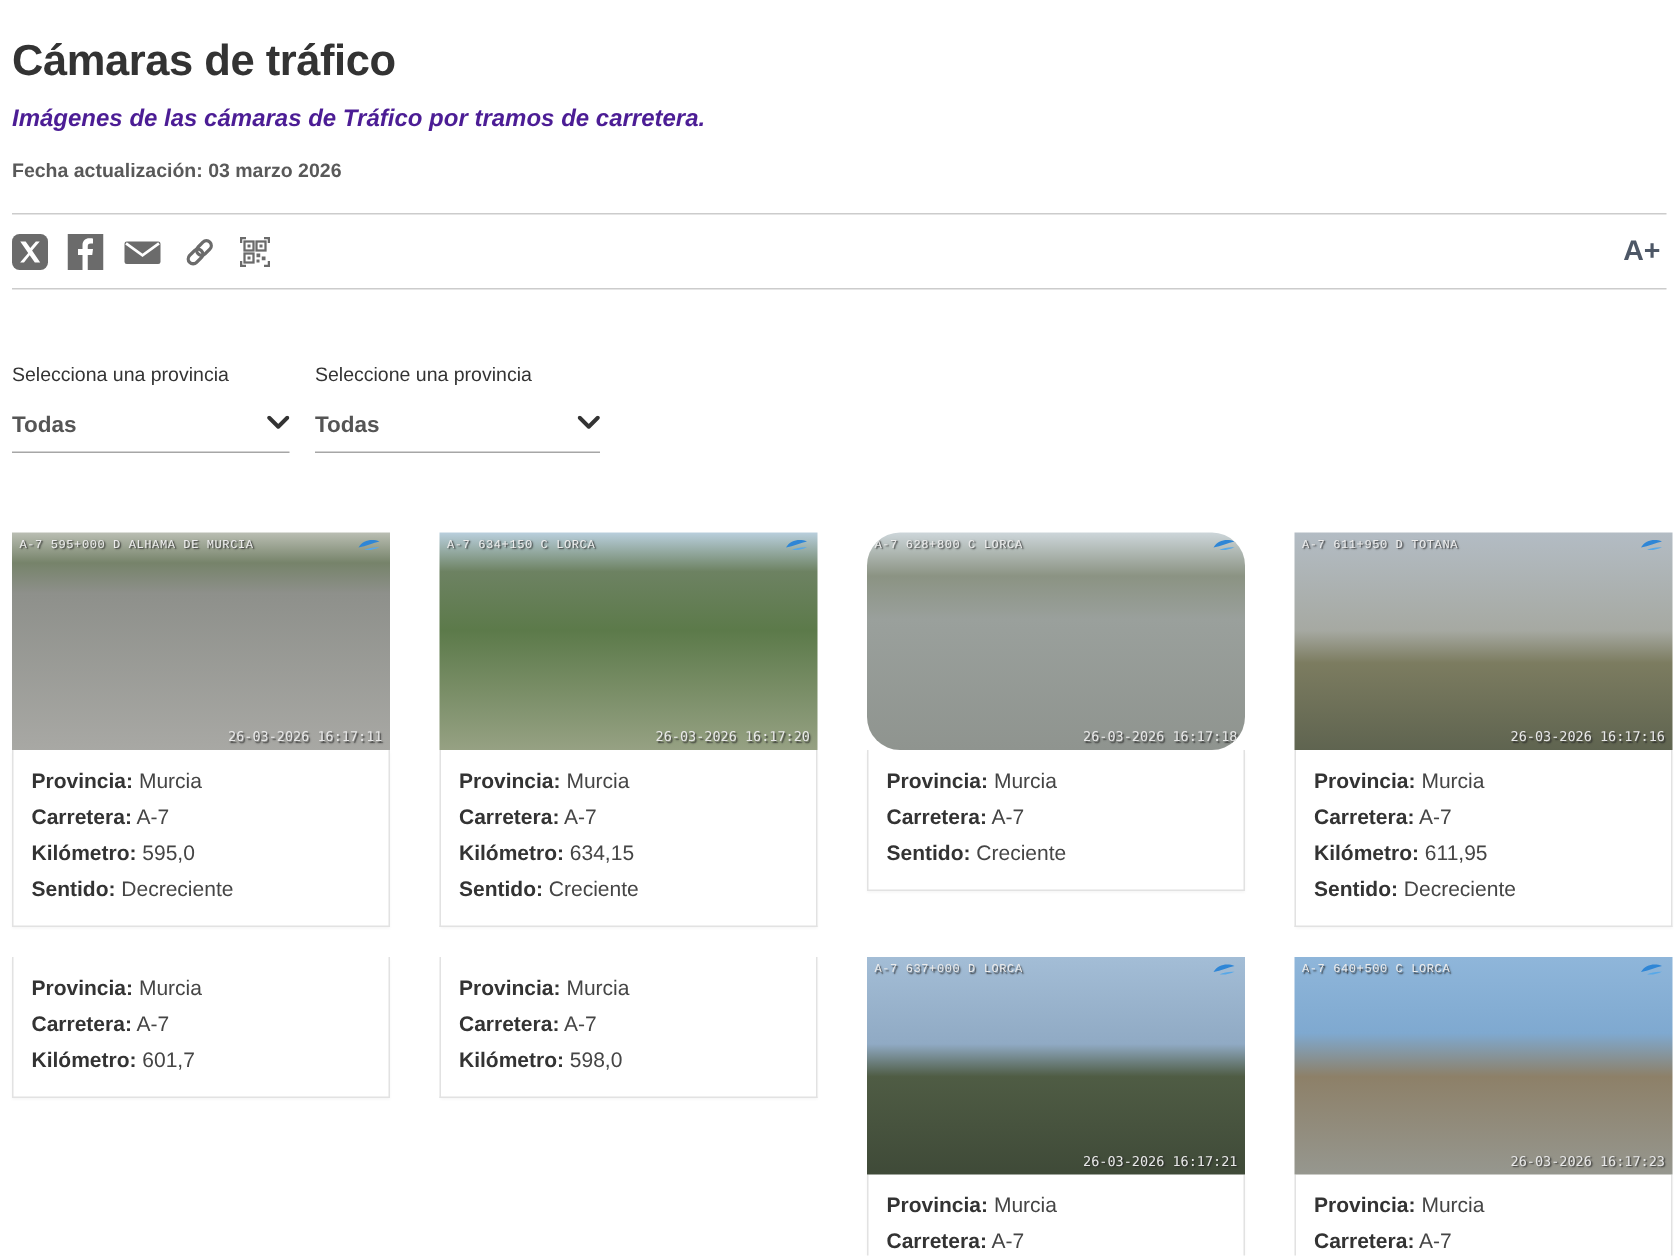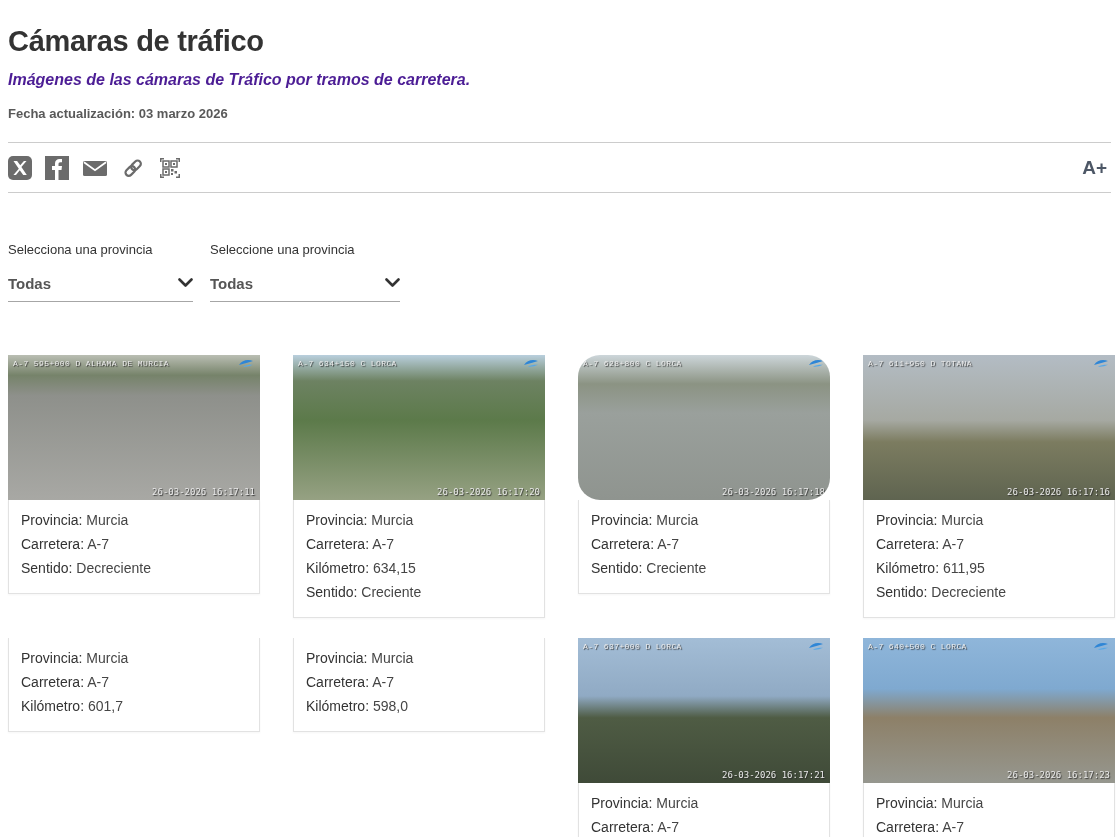--- a/index.html
+++ b/index.html
@@ -35,21 +35,21 @@
   .camera-card { width: 252px; background: #fff; cursor: pointer; }
   .cam-img { position: relative; width: 252px; height: 145px; overflow: hidden; }
   .cam-overlay-label { position: absolute; top: 4px; left: 5px; font-family: Liberation Mono, monospace;
                        font-size: 8px; letter-spacing: 0.4px; color: #ececec; text-shadow: 1px 1px 1px rgba(40,40,40,0.9); }
   .cam-timestamp { position: absolute; bottom: 3px; right: 5px; font-family: "DejaVu Sans Mono", monospace;
                    font-size: 9px; color: #e8e8e8; text-shadow: 1px 1px 1px rgba(40,40,40,0.85); }
   .cam-logo { position: absolute; top: 4px; right: 6px; width: 16px; height: 9px; }
   .cam-logo svg { display: block; }
   .cam-info { border: 1px solid #e2e2e2; border-top: none; padding: 8px 12px 13px 12px; box-shadow: 0 1px 2px rgba(0,0,0,0.04); }
   .info-line { font-size: 14px; line-height: 24px; color: #454545; }
-  .info-line b { color: #333; font-weight: 400; }
+  .info-line b { color: #333; font-weight: 700; }
 </style>
 </head>
 <body>
 
 <div class="container">
   <h1 class="page-title">Cámaras de tráfico</h1>
   <div class="page-subtitle">Imágenes de las cámaras de Tráfico por tramos de carretera.</div>
   <div class="page-updated">Fecha actualización: 03 marzo 2026</div>
 
   <hr class="hr hr-top">
@@ -135,20 +135,21 @@
             <svg width="16" height="9" viewBox="0 0 16 9">
               <path d="M1 6 C4 1, 10 0, 15 2 C11 3, 6 5, 1 6 Z" fill="#2f86d6"></path>
               <path d="M5 7.5 C8 6.2, 11 5.6, 15 5.8 C11.5 7.4, 8 8, 5 7.5 Z" fill="#57a8e8"></path>
             </svg>
           </span>
           <span class="cam-timestamp">26-03-2026 16:17:11</span>
         </div>
         <div class="cam-info">
           <div class="info-line"><b>Provincia:</b> <span>Murcia</span></div>
           <div class="info-line"><b>Carretera:</b> <span>A-7</span></div>
+          <div class="info-line"><b>Kilómetro:</b> <span>595,0</span></div>
           <div class="info-line"><b>Sentido:</b> <span>Decreciente</span></div>
         </div>
       </div>
       <div class="camera-card">
         <div class="cam-img" style="background: linear-gradient(rgb(185, 207, 221) 0%, rgb(109, 130, 98) 18%, rgb(92, 122, 74) 45%, rgb(150, 161, 131) 100%);">
           <span class="cam-overlay-label">A-7 634+150 C LORCA</span>
           <span class="cam-logo">
             <svg width="16" height="9" viewBox="0 0 16 9">
               <path d="M1 6 C4 1, 10 0, 15 2 C11 3, 6 5, 1 6 Z" fill="#2f86d6"></path>
               <path d="M5 7.5 C8 6.2, 11 5.6, 15 5.8 C11.5 7.4, 8 8, 5 7.5 Z" fill="#57a8e8"></path>

